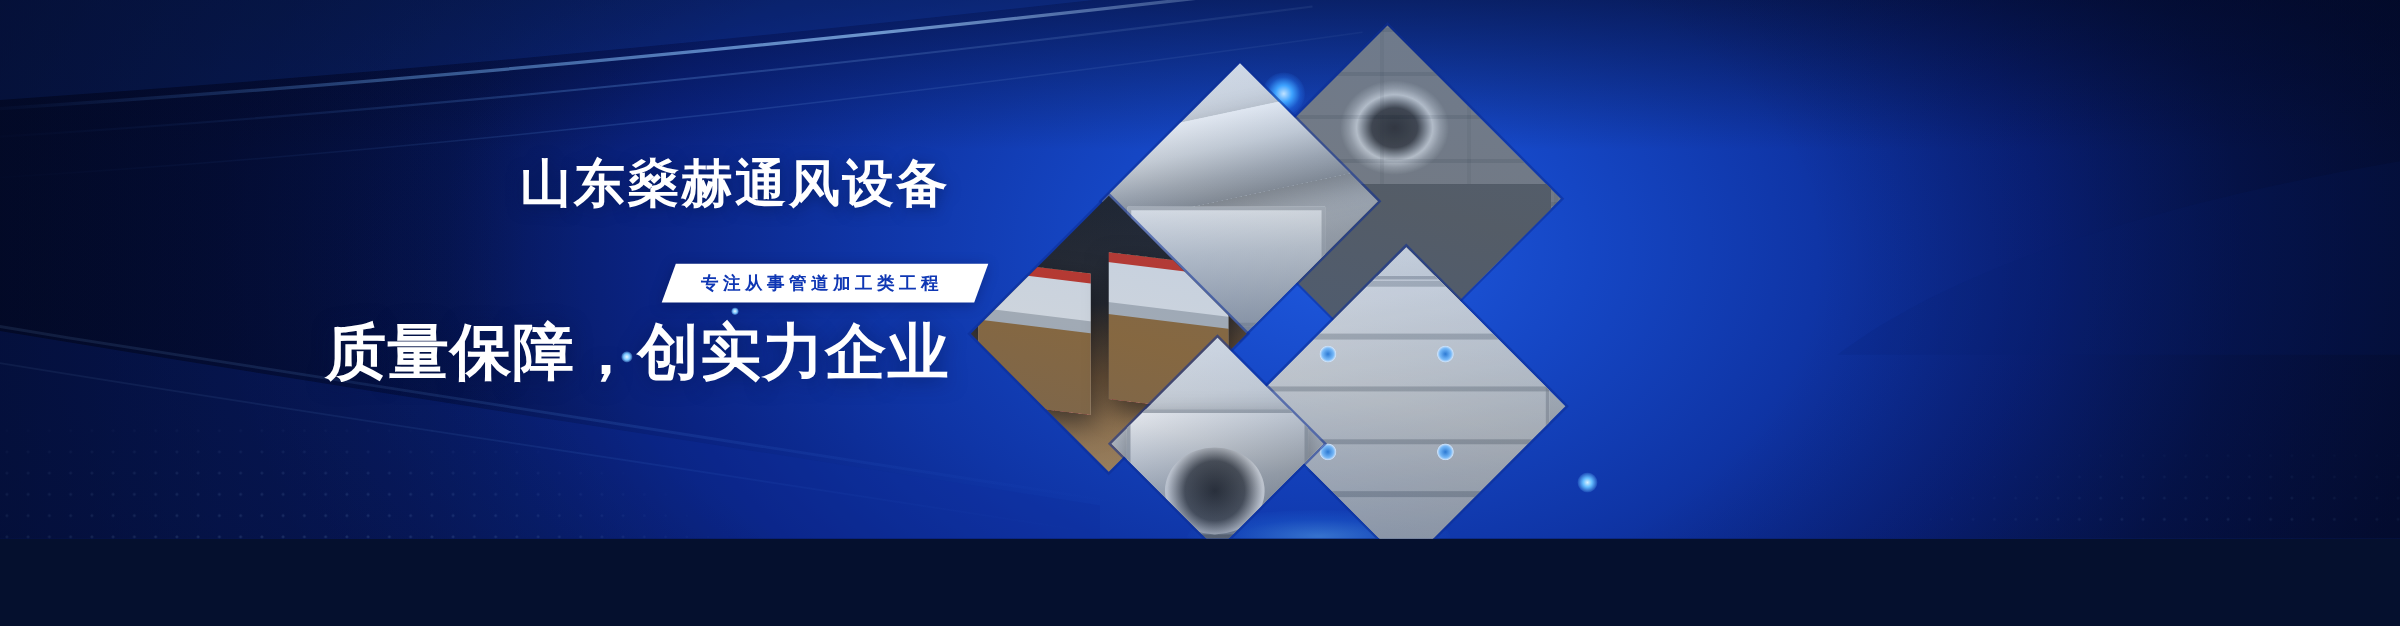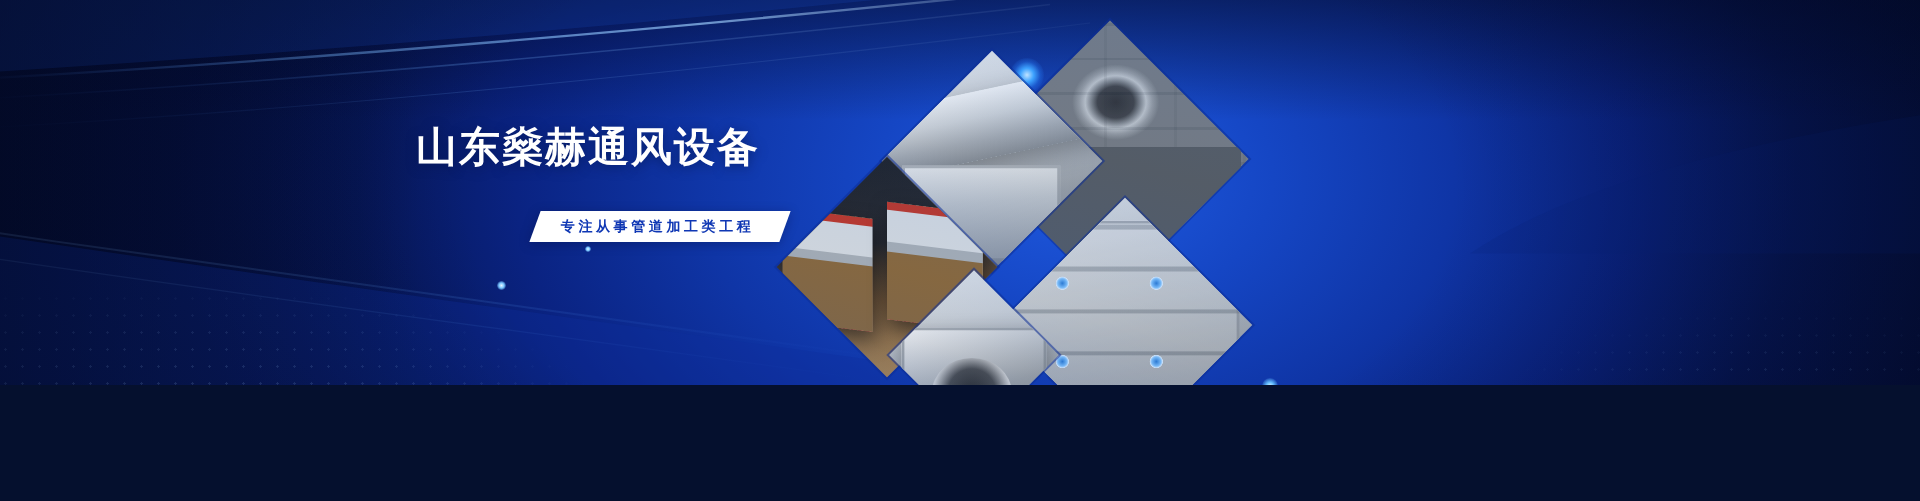--- a/index.html
+++ b/index.html
@@ -1,20 +1,20 @@
 <!DOCTYPE html>
 <html><head>
 <meta charset="utf-8">
 <style>
   * { margin:0; padding:0; box-sizing:border-box; }
   html,body { background:#05102e; }
 
   .banner{
     position:relative;
-    width:1920px; height:385px;
+    width:1920px; height:431px;
     overflow:hidden;
     font-family:"Liberation Sans","DejaVu Sans",sans-serif;
     background:#0a1f6e;
   }
 
   
   .bg-base{
     position:absolute; inset:0;
     background:
       radial-gradient(ellipse 900px 620px at 56% 46%, #1f5ae0 0%, #1546c4 22%, #0f35a6 42%, #0a2382 62%, #061758 80%, #040f3c 100%),
@@ -328,19 +328,20 @@
   </div>
 
   <div class="copy">
 
     <div class="title">山东燊赫通风设备</div>
 
     <div class="badge">
       <span>专注从事管道加工类工程</span>
     </div>
 
+    <div class="headline">质量保障，创实力企业</div>
 
     <div class="spark spark-1"></div>
     <div class="spark spark-2"></div>
 
   </div>
 
 </div>
 
 </body></html>

